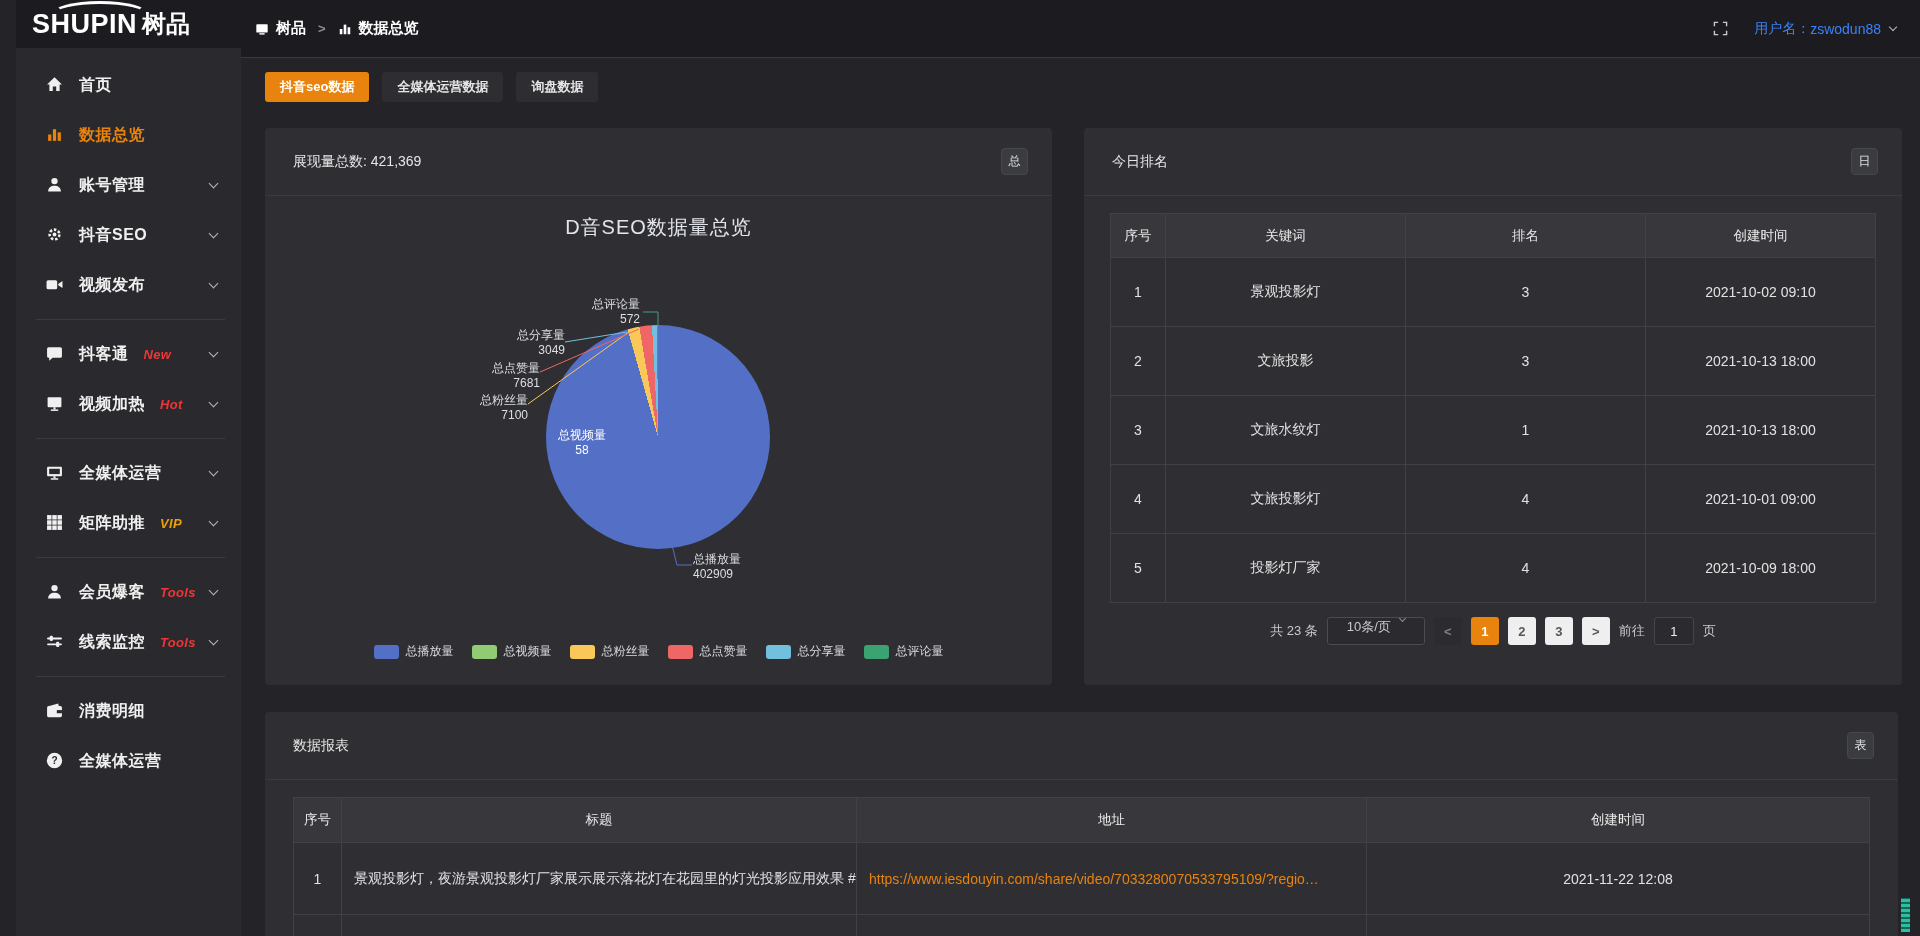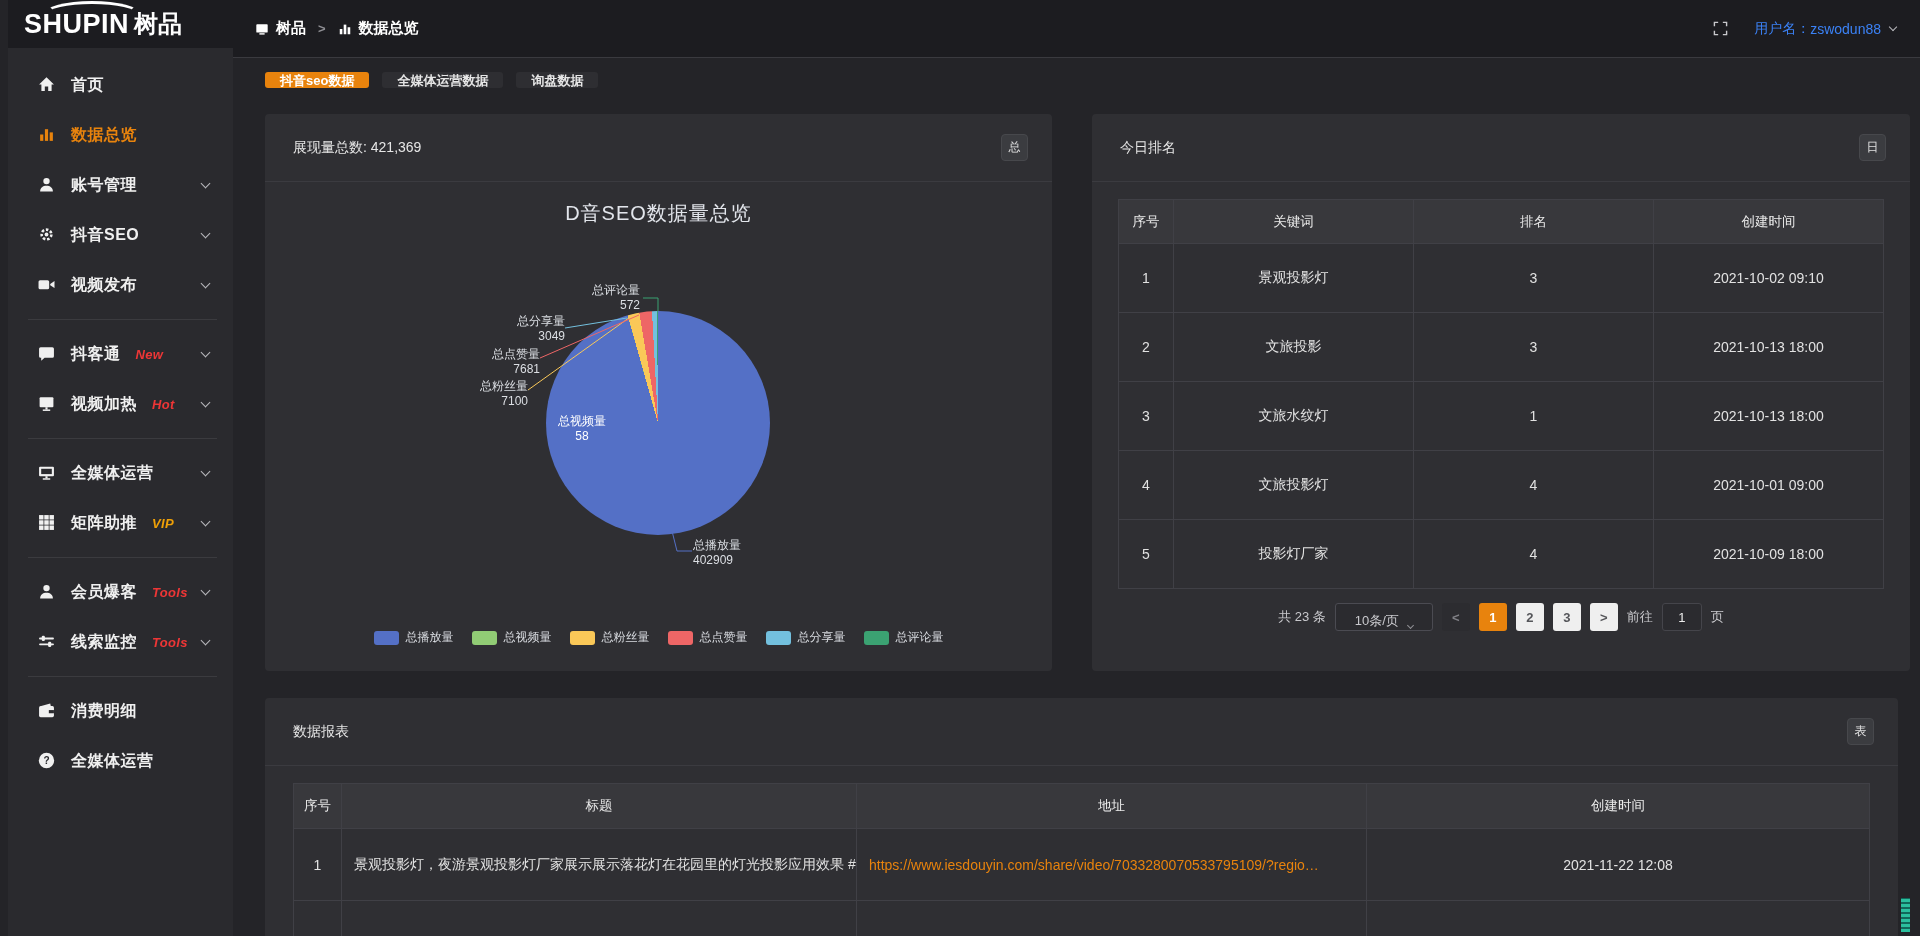--- a/index.html
+++ b/index.html
@@ -1,21 +1,21 @@
 <!DOCTYPE html>
 <html><head>
 <meta charset="utf-8">
 <style>
   * { margin:0; padding:0; box-sizing:border-box; }
   html,body { width:1920px; height:936px; overflow:hidden; background:#242428;
     font-family:"Liberation Sans","DejaVu Sans",sans-serif; }
   svg { display:block; }
 
   
-  .sidebar { position:absolute; left:8px; top:0; bottom:0; width:225px; background:#2a2a2e; z-index:5; }
+  .sidebar { position:absolute; left:16px; top:0; bottom:0; width:225px; background:#2a2a2e; z-index:5; }
   .logo { height:48px; background:#1c1c20; display:flex; align-items:center; padding-left:16px; position:relative; cursor:pointer; }
   .logo-en { color:#fff; font-weight:800; font-size:27px; letter-spacing:.5px; }
   .logo-cn { color:#fff; font-weight:800; font-size:24px; margin-left:5px; }
   .logo-arc { position:absolute; left:36px; top:1px; width:96px; height:26px;
     border:3px solid transparent; border-top:3px solid #fff; border-radius:50%; }
   .sb-menu { padding-top:12px; }
   .sb-item { position:relative; height:50px; display:flex; align-items:center; padding-left:30px;
     color:#f0f0f0; cursor:pointer; }
   .sb-item.active { color:#e8830d; }
   .sb-ic { width:18px; height:18px; margin-right:15px; flex:none; }
@@ -37,25 +37,25 @@
   .crumb-sep { color:#8e8e93; font-size:13px; font-weight:bold; }
   .top-right { display:flex; align-items:center; gap:26px; }
   .fs-icon { cursor:pointer; }
   .user-menu { display:flex; align-items:center; color:#3b82f6; font-size:14px; cursor:pointer; }
   .user-menu .chev { width:6px; height:6px; margin-left:9px; position:relative; top:-2px; }
 
   
   .main { position:absolute; left:225px; top:58px; right:0; bottom:0; background:#242428;
     overflow:hidden; padding:14px 22px 0 40px; }
   .tabs { display:flex; gap:13px; margin-bottom:26px; }
-  .tab { height:16px; padding:0 15px; border:none; border-radius:3px; background:#2e2e32;
+  .tab { height:30px; padding:0 15px; border:none; border-radius:3px; background:#2e2e32;
     color:#e6e6e6; font-size:13px; font-weight:bold; font-family:inherit; cursor:pointer; }
   .tab.active { background:#e8830d; color:#fff; }
 
-  .row { display:flex; gap:40px; }
+  .row { display:flex; gap:32px; }
   .panel { background:#2f2f33; border-radius:4px; position:relative; }
   .chart-panel { flex:0 0 787px; height:557px; }
   .rank-panel  { flex:0 0 818px; height:557px; }
   .report-panel { margin-top:27px; height:400px; overflow:hidden; }
   .panel-hd { height:68px; border-bottom:1px solid #3b3b40; display:flex; align-items:center;
     justify-content:space-between; padding:0 24px 0 28px; }
   .panel-title, .stat { color:#e6e6e6; font-size:14px; }
   .stat b { font-weight:normal; }
   .corner-badge { width:27px; height:27px; background:#3b3c40; border:1px solid #47484c; border-radius:4px;
     color:#e0e0e0; font-size:12px; display:flex; align-items:center; justify-content:center;
@@ -84,21 +84,21 @@
     font-size:14px; color:#e2e2e2; }
   .report-table th { height:45px; }
   .report-table td { height:72px; }
   .cell-left { text-align:left !important; padding:0 12px; white-space:nowrap; overflow:hidden; }
   .report-link { color:#e8830d; cursor:pointer; }
 
   
   .pagination { display:flex; align-items:center; justify-content:center; gap:9px;
     margin-top:14px; font-size:13px; color:#c9c9cd; }
   .pg-select { width:98px; height:28px; border:1px solid #4b4b52; border-radius:3px; background:#2b2b2f;
-    display:flex; align-items:flex-end; justify-content:center; gap:9px; cursor:pointer; }
+    display:flex; align-items:flex-start; justify-content:center; gap:9px; cursor:pointer; }
   .pg-select .chev { width:5px; height:5px; border-color:#909095; position:relative; top:-2px; }
   .pg-btn { width:28px; height:28px; border:none; border-radius:3px; display:flex; align-items:center;
     justify-content:center; font-size:13px; font-weight:bold; font-family:inherit; cursor:pointer; }
   .pg-prev { background:#2c2c30; color:#808086; }
   .pg-num, .pg-next { background:#efefef; color:#55565a; }
   .pg-num.active { background:#e8830d; color:#fff; }
   .pg-goto { width:40px; height:28px; background:#2b2b2f; border:1px solid #45454b; border-radius:3px;
     color:#ececec; text-align:center; font-size:13px; font-family:inherit; }
 
   .floating-widget { position:absolute; left:1901px; top:898px; width:9px; height:34px; cursor:pointer;

